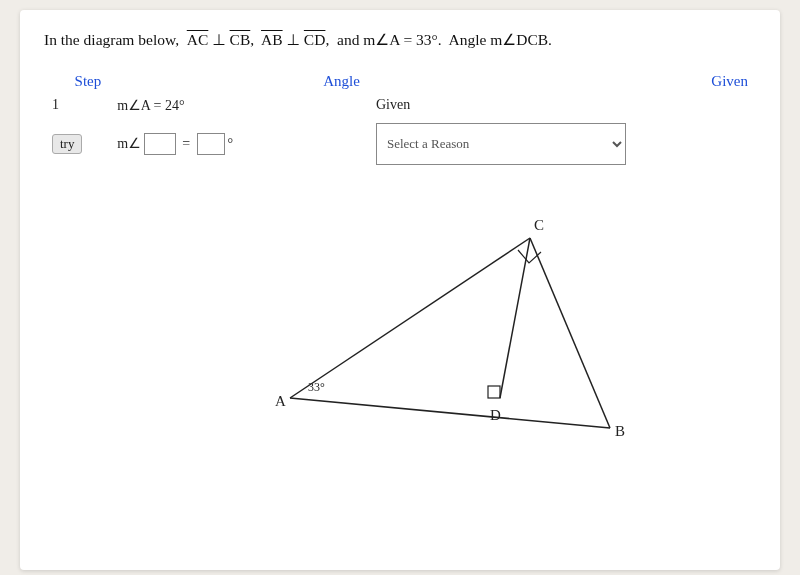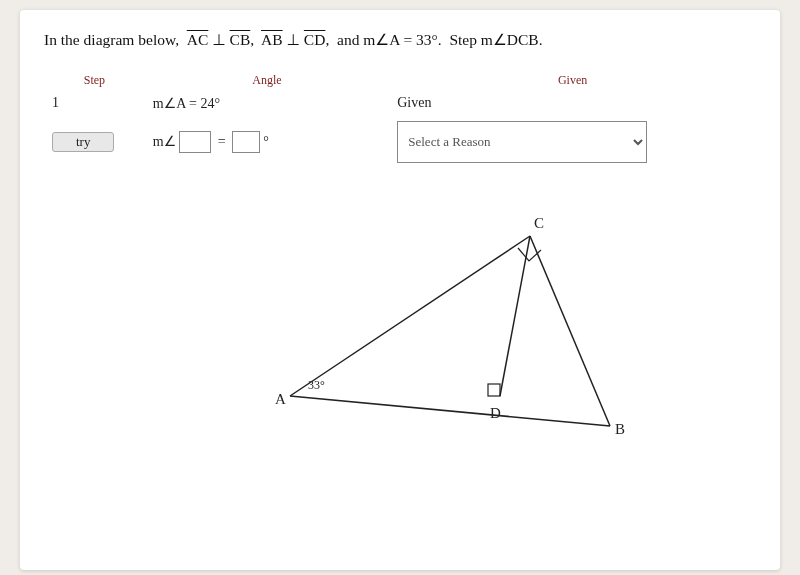--- a/index.html
+++ b/index.html
@@ -30,45 +30,45 @@
     .overline {
       text-decoration: overline;
       margin-top: 25px;
     }
     .proof-table {
       width: 100%;
       border-collapse: collapse;
       margin-bottom: 6px;
     }
     .proof-table th {
-      font-size: 12px;
+      font-size: 15px;
       font-weight: normal;
-      color: #7f1d1d;
-      text-align: center;
+      color: #1d4ed8;
+      text-align: right;
       padding: 2px 8px 4px 8px;
       border-bottom: none;
     }
     .proof-table td {
       font-size: 14px;
       color: #222;
       padding: 3px 8px;
       vertical-align: middle;
     }
     .step-col { width: 50px; }
     .angle-col { width: 200px; font-family: Liberation Serif, serif; }
     .reason-col { width: 300px; }
 
     .try-row td { padding-top: 6px; }
 
     .try-btn {
       display: inline-block;
       background: #e8e8e8;
       border: 1px solid #aaa;
       border-radius: 3px;
-      padding: 1px 23px;
+      padding: 1px 7px;
       font-size: 13px;
       cursor: pointer;
       font-family: Georgia, serif;
       color: #222;
       margin-right: 4px;
     }
 
     .angle-input-group {
       display: inline-flex;
       align-items: center;
@@ -120,21 +120,21 @@
 </head>
 <body>
 
 <div class="page">
 
   <div class="problem-text">
     <span>In the diagram below,</span>
     &nbsp;<span class="overline">AC</span> ⊥ <span class="overline">CB</span>,&nbsp;
     <span class="overline">AB</span> ⊥ <span class="overline">CD</span>,&nbsp;
     and m∠A = 33°.&nbsp;
-    <span>Step m∠DCB.</span>
+    <span>Angle m∠DCB.</span>
   </div>
 
   <table class="proof-table">
     <thead>
       <tr>
         <th class="step-col">Step</th>
         <th class="angle-col">Angle</th>
         <th class="reason-col">Given</th>
       </tr>
     </thead>

